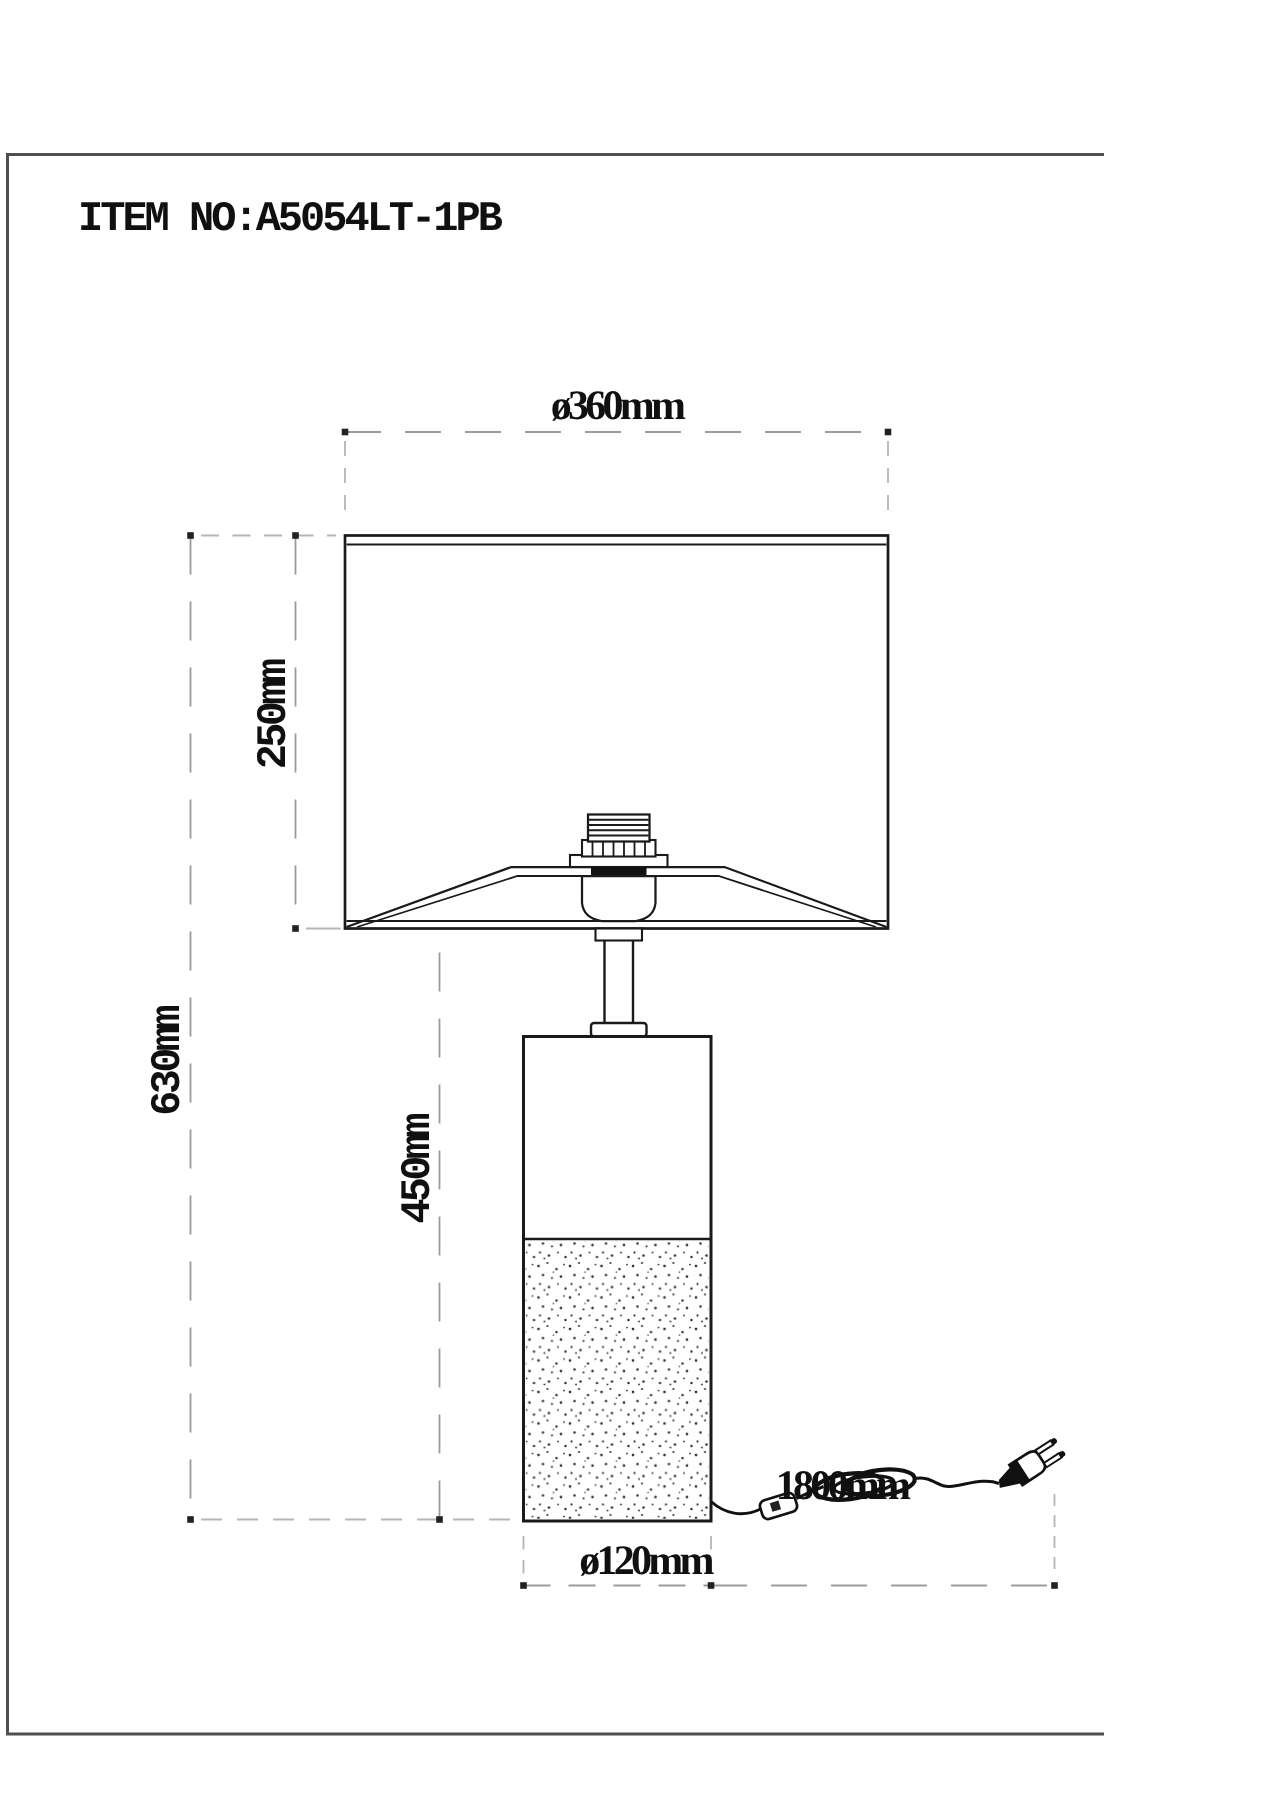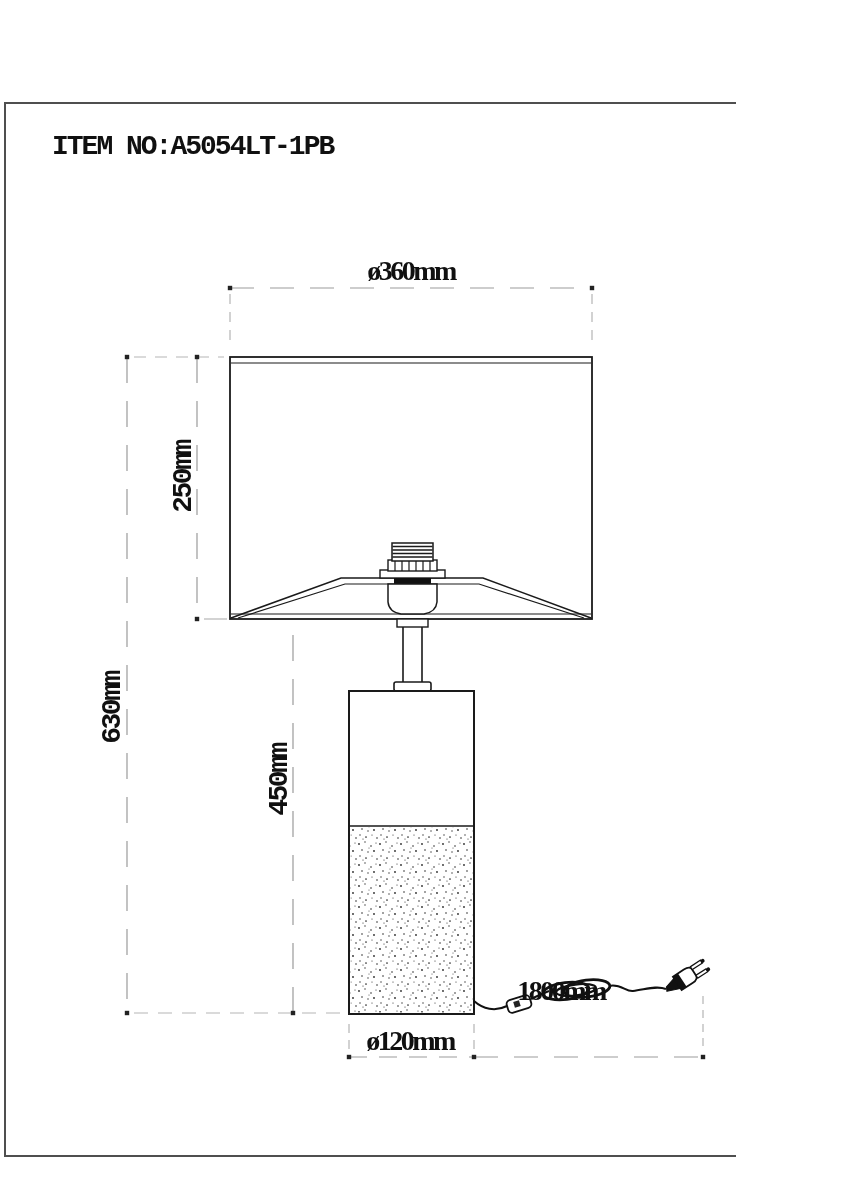--- a/index.html
+++ b/index.html
@@ -151,17 +151,17 @@
   <div class="lbl title">ITEM NO:A5054LT-1PB</div>
 
   <div class="lbl center" style="left:411px;top:271px;">ø360mm</div>
 
   <div class="lbl rot" style="left:184px;top:477px;">250mm</div>
 
   <div class="lbl rot" style="left:113px;top:708px;">630mm</div>
 
   <div class="lbl rot" style="left:280px;top:780px;">450mm</div>
 
-  <div class="lbl center" style="left:410px;top:1041px;">ø120mm</div>
+  <div class="lbl center" style="left:430px;top:1041px;">ø120mm</div>
 
   <div class="lbl center" style="left:561px;top:991px;">1800mm</div>
 
 </div>
 
 </body></html>

